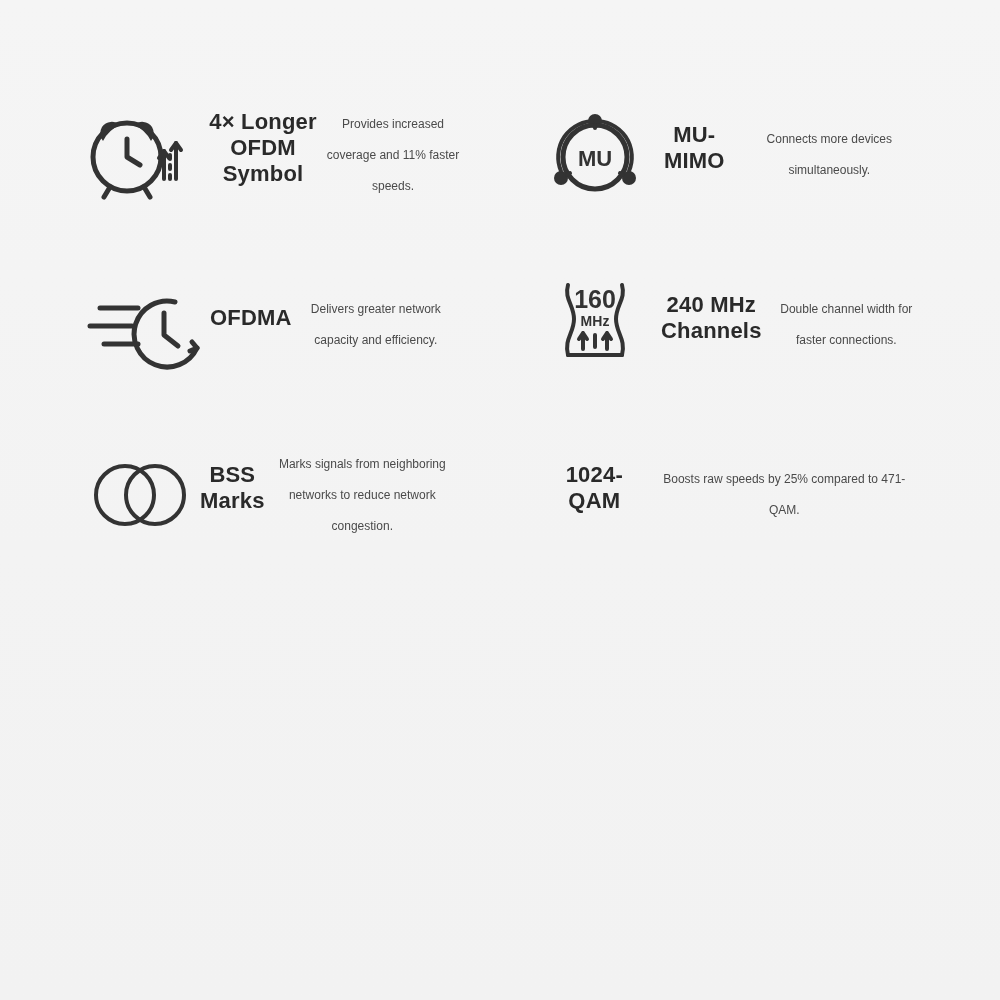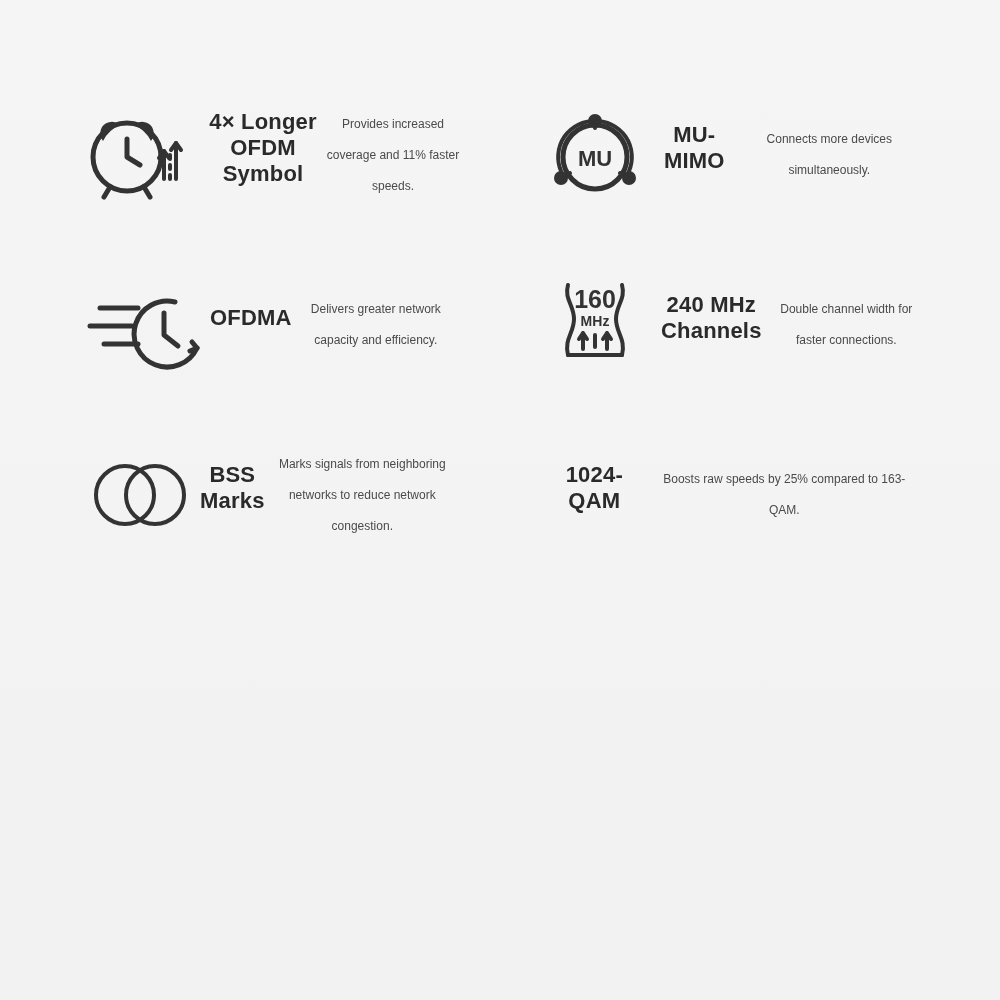--- a/index.html
+++ b/index.html
@@ -161,17 +161,17 @@
           <circle class="stroke-thin" cx="45" cy="35" r="29"></circle>
           <circle class="stroke-thin" cx="75" cy="35" r="29"></circle>
         </svg>
       </div>
       <div class="feature-title">BSS Marks</div>
       <div class="feature-desc">Marks signals from neighboring networks to reduce network congestion.</div>
     </div>
 
     <div class="cell">
       <div class="feature-title">1024-QAM</div>
-      <div class="feature-desc">Boosts raw speeds by 25% compared to 163-QAM.</div>
+      <div class="feature-desc">Boosts raw speeds by 25% compared to 471-QAM.</div>
     </div>
 
   </div>
 </div>
 
 </body></html>

